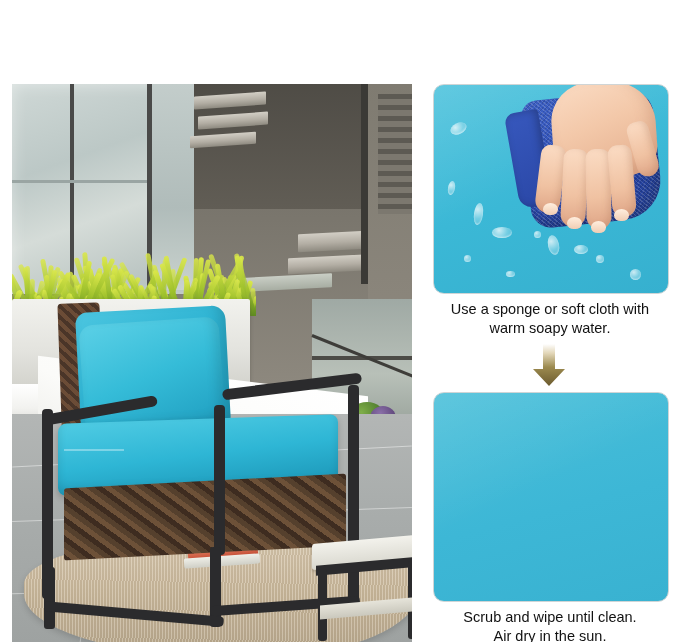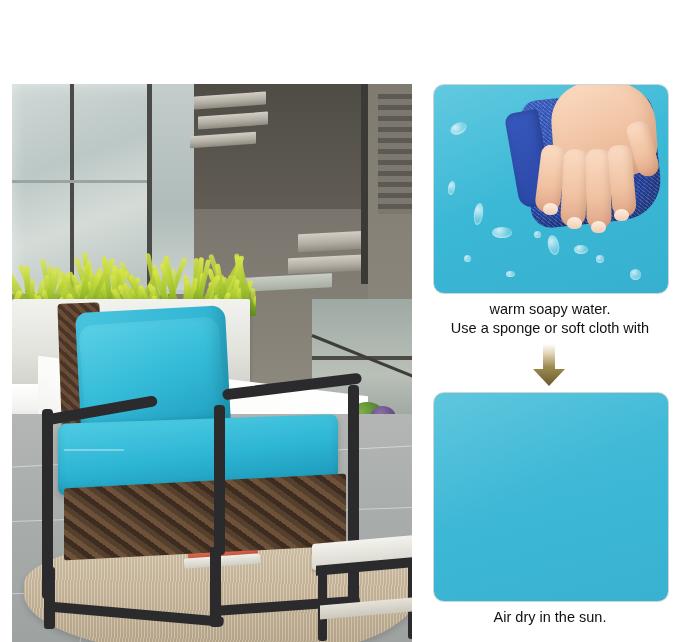--- a/index.html
+++ b/index.html
@@ -500,22 +500,22 @@
       <div class="finger f3"></div>
       <div class="finger f4"></div>
       <div class="finger f5"></div>
       <div class="nail n1"></div>
       <div class="nail n2"></div>
       <div class="nail n3"></div>
       <div class="nail n4"></div>
     </div>
 
     <div class="caption caption-top">
+      <div>Use a sponge or soft cloth with</div>
       <div>warm soapy water.</div>
-      <div>Use a sponge or soft cloth with</div>
     </div>
 
     <div class="arrow">
       <svg width="46" height="46" viewBox="0 0 46 46" aria-hidden="true">
         <defs>
           <linearGradient id="arrGrad" x1="0" y1="0" x2="0" y2="1">
             <stop offset="0%" stop-color="#ffffff"></stop>
             <stop offset="22%" stop-color="#e2d6b8"></stop>
             <stop offset="55%" stop-color="#9c8a4f"></stop>
             <stop offset="100%" stop-color="#6b5a2e"></stop>
@@ -523,17 +523,18 @@
         </defs>
         <polygon points="17,2 29,2 29,27 39,27 23,44 7,27 17,27" fill="url(#arrGrad)"></polygon>
       </svg>
     </div>
 
     <div class="panel panel-bottom">
       <div class="clean-sheen"></div>
     </div>
 
     <div class="caption caption-bottom">
+      <div>Scrub and wipe until clean.</div>
       <div>Air dry in the sun.</div>
     </div>
 
   </div>
 </div>
 
 </body></html>

